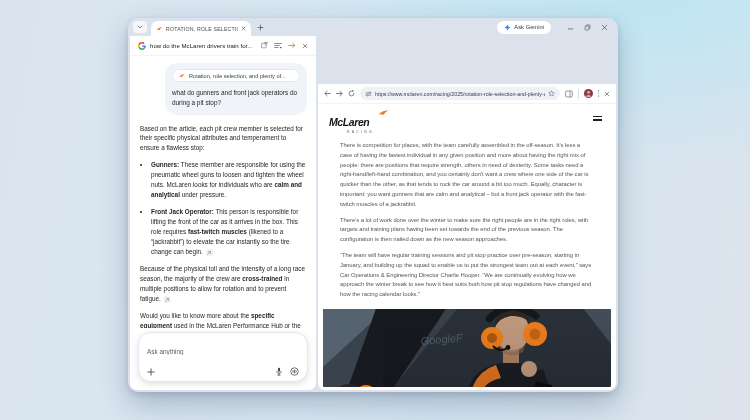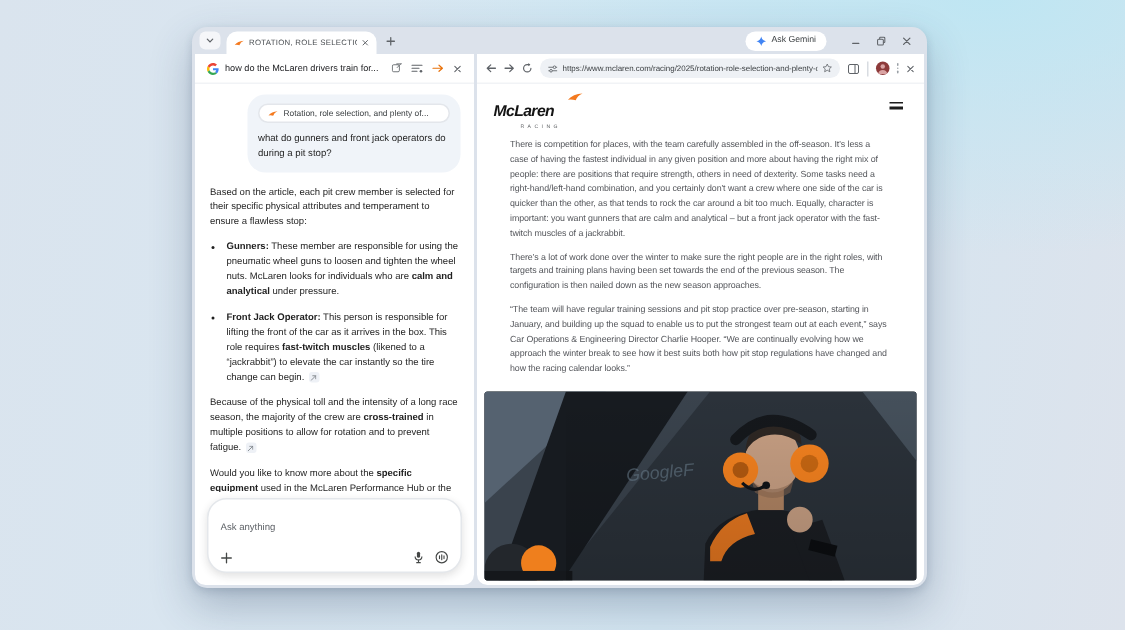--- a/index.html
+++ b/index.html
@@ -60,21 +60,21 @@
     border-radius:13px; box-shadow:0 2px 6px rgba(32,33,36,.14); padding:7px 8px 5px; }
   .input-box input { width:100%; border:0; outline:0; background:transparent; font-family:inherit;
     font-size:6.4px; color:#1f1f1f; }
   .input-box input::placeholder { color:#5f6368; opacity:1; }
   .input-actions { display:flex; align-items:center; margin-top:9px; }
   .ia-spacer { flex:1; }
   .ia-right { display:flex; align-items:center; gap:7px; }
 
   
   .web-pane { flex:1; min-width:0; background:#fff; border-radius:0 0 7px 7px;
-    display:flex; flex-direction:column; min-height:0; }
+    display:flex; flex-direction:column; min-height:0;margin-top:48px; }
   .toolbar { height:20px; flex:0 0 auto; display:flex; align-items:center; gap:5px;
     padding:0 6px; border-bottom:1px solid #f1f3f6; }
   .omnibox { flex:1; min-width:0; height:13px; background:#eef1f5; border-radius:7px;
     display:flex; align-items:center; gap:3px; padding:0 5px; }
   .url { flex:1; min-width:0; font-size:5.3px; color:#3c4043; white-space:nowrap; overflow:hidden; }
   .v-div { width:1px; height:10px; background:#d8dce1; }
   .avatar { width:9px; height:9px; border-radius:50%; background:#8d3a3a; display:flex;
     align-items:center; justify-content:center; overflow:hidden; }
   .kebab { display:flex; flex-direction:column; gap:1px; }
   .kebab i { width:1.4px; height:1.4px; border-radius:50%; background:#9aa0a6; }

